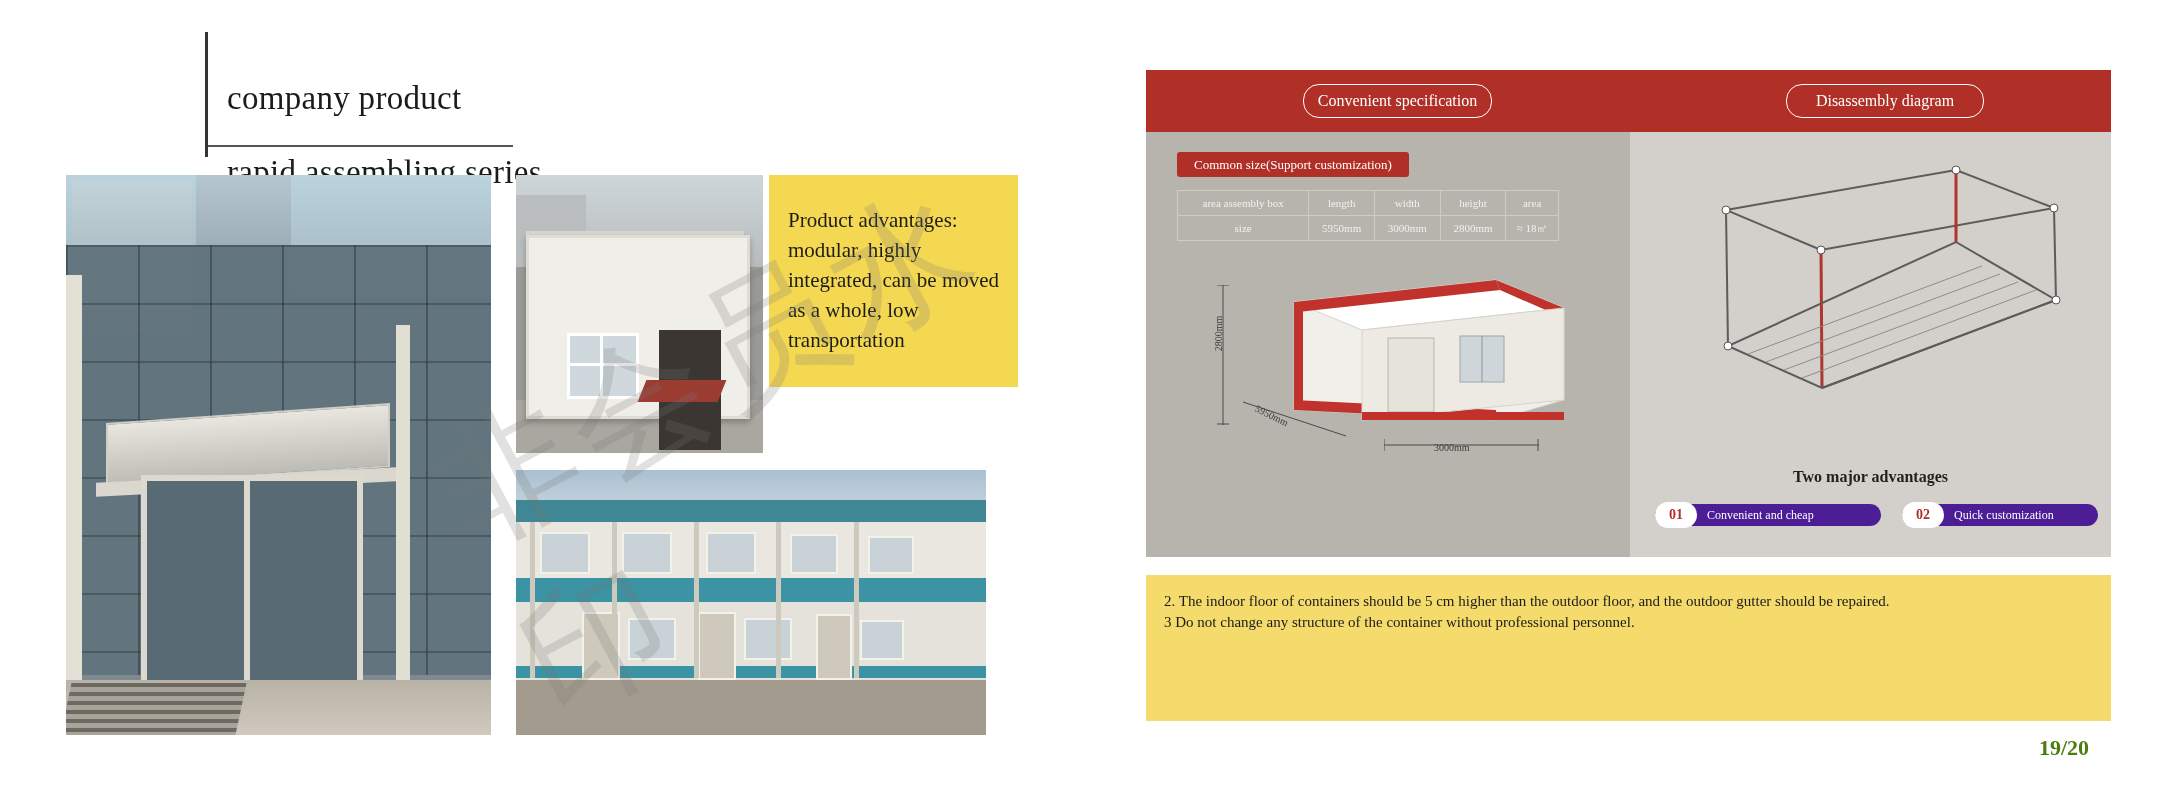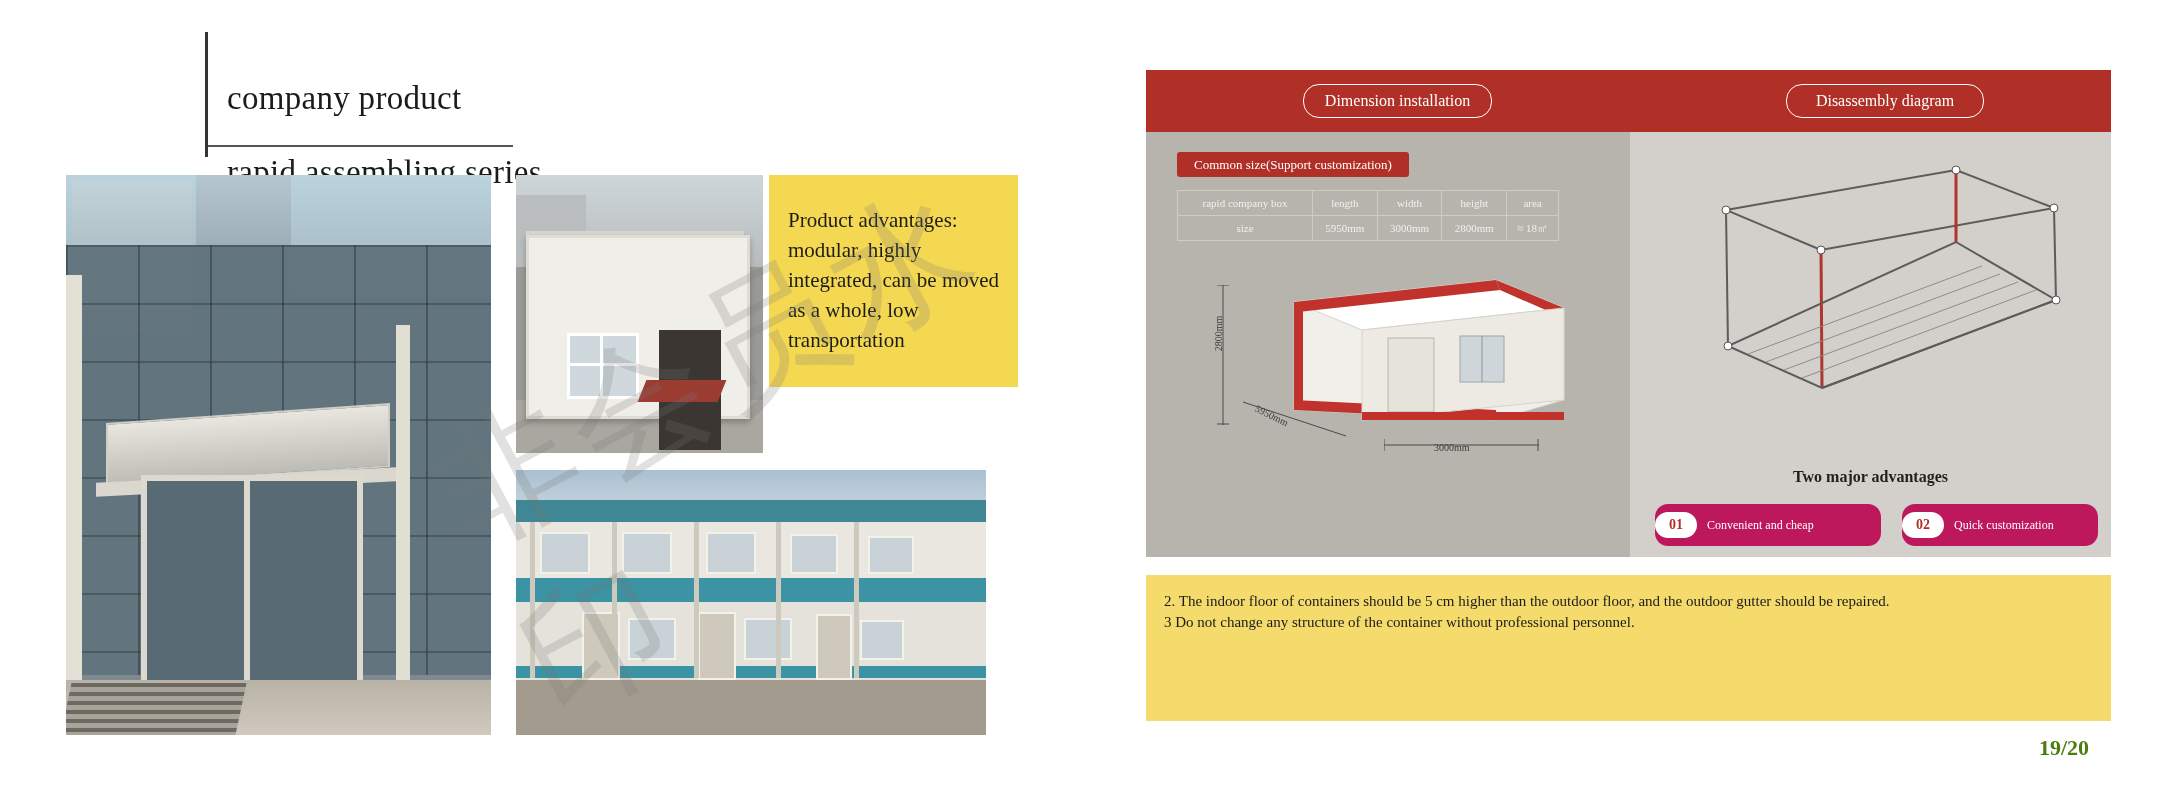--- a/index.html
+++ b/index.html
@@ -80,21 +80,21 @@
   #spec-table{position:absolute;left:31px;top:120px;width:382px;border-collapse:collapse;color:#f3f1ee;font-size:11px;}
   #spec-table th,#spec-table td{border:1px solid #cfcbc6;height:22px;text-align:center;font-weight:normal;}
 
   
   #container-drawing{position:absolute;left:118px;top:190px;width:320px;height:180px;}
   #dim-v{position:absolute;left:70px;top:215px;width:14px;height:140px;}
   #dim-h{position:absolute;left:238px;top:368px;width:155px;height:14px;}
   #dim-d{position:absolute;left:95px;top:330px;width:110px;height:40px;}
 
   #two-major{position:absolute;left:484px;top:398px;width:481px;text-align:center;font-size:16px;color:#1f1f1f;font-weight:bold;}
-  .adv-chip{position:absolute;top:434px;height:42px;border-radius:13px;background:#be185d;color:#fff;font-size:12px;display:flex;align-items:center;}
+  .adv-chip{position:absolute;top:434px;height:22px;border-radius:13px;background:#4c1d95;color:#fff;font-size:12px;display:flex;align-items:center;}
   .adv-chip .num{width:42px;height:26px;border-radius:13px;background:#ffffff;color:#b03028;font-weight:bold;font-size:14px;display:flex;align-items:center;justify-content:center;margin-right:10px;}
   #chip-01{left:509px;width:226px;}
   #chip-02{left:756px;width:196px;}
 
   #precautions{position:absolute;left:1px;top:575px;width:965px;height:146px;background:#f4db6b;}
   #precautions .inner{padding:16px 18px;font-size:15px;line-height:21px;color:#1b1b1b;}
   #page-number{position:absolute;left:894px;top:735px;font-size:22px;color:#4d7c0f;font-weight:bold;}
 
   
   #watermark{position:absolute;left:440px;top:250px;width:660px;height:330px;font-size:140px;color:rgba(120,120,120,.22);
@@ -171,33 +171,33 @@
   <div id="advantages-box">
     <div id="advantages-text">Product advantages: modular, highly integrated, can be moved as a whole, low transportation</div>
   </div>
 </div>
 
 <div id="right-page">
 
   <div id="right-card">
 
     <div id="red-header">
-      <div class="pill" id="pill-dimension">Dimension installation</div>
+      <div class="pill" id="pill-dimension">Convenient specification</div>
       <div class="pill" id="pill-disassembly">Disassembly diagram</div>
     </div>
 
     <div id="left-panel"></div>
     <div id="right-panel"></div>
 
     <div id="common-size-tag">Common size(Support customization)</div>
 
     <table id="spec-table">
       <thead>
         <tr>
-          <th>rapid company box</th>
+          <th>area assembly box</th>
           <th>length</th>
           <th>width</th>
           <th>height</th>
           <th>area</th>
         </tr>
       </thead>
       <tbody>
         <tr>
           <td>size</td>
           <td>5950mm</td>

